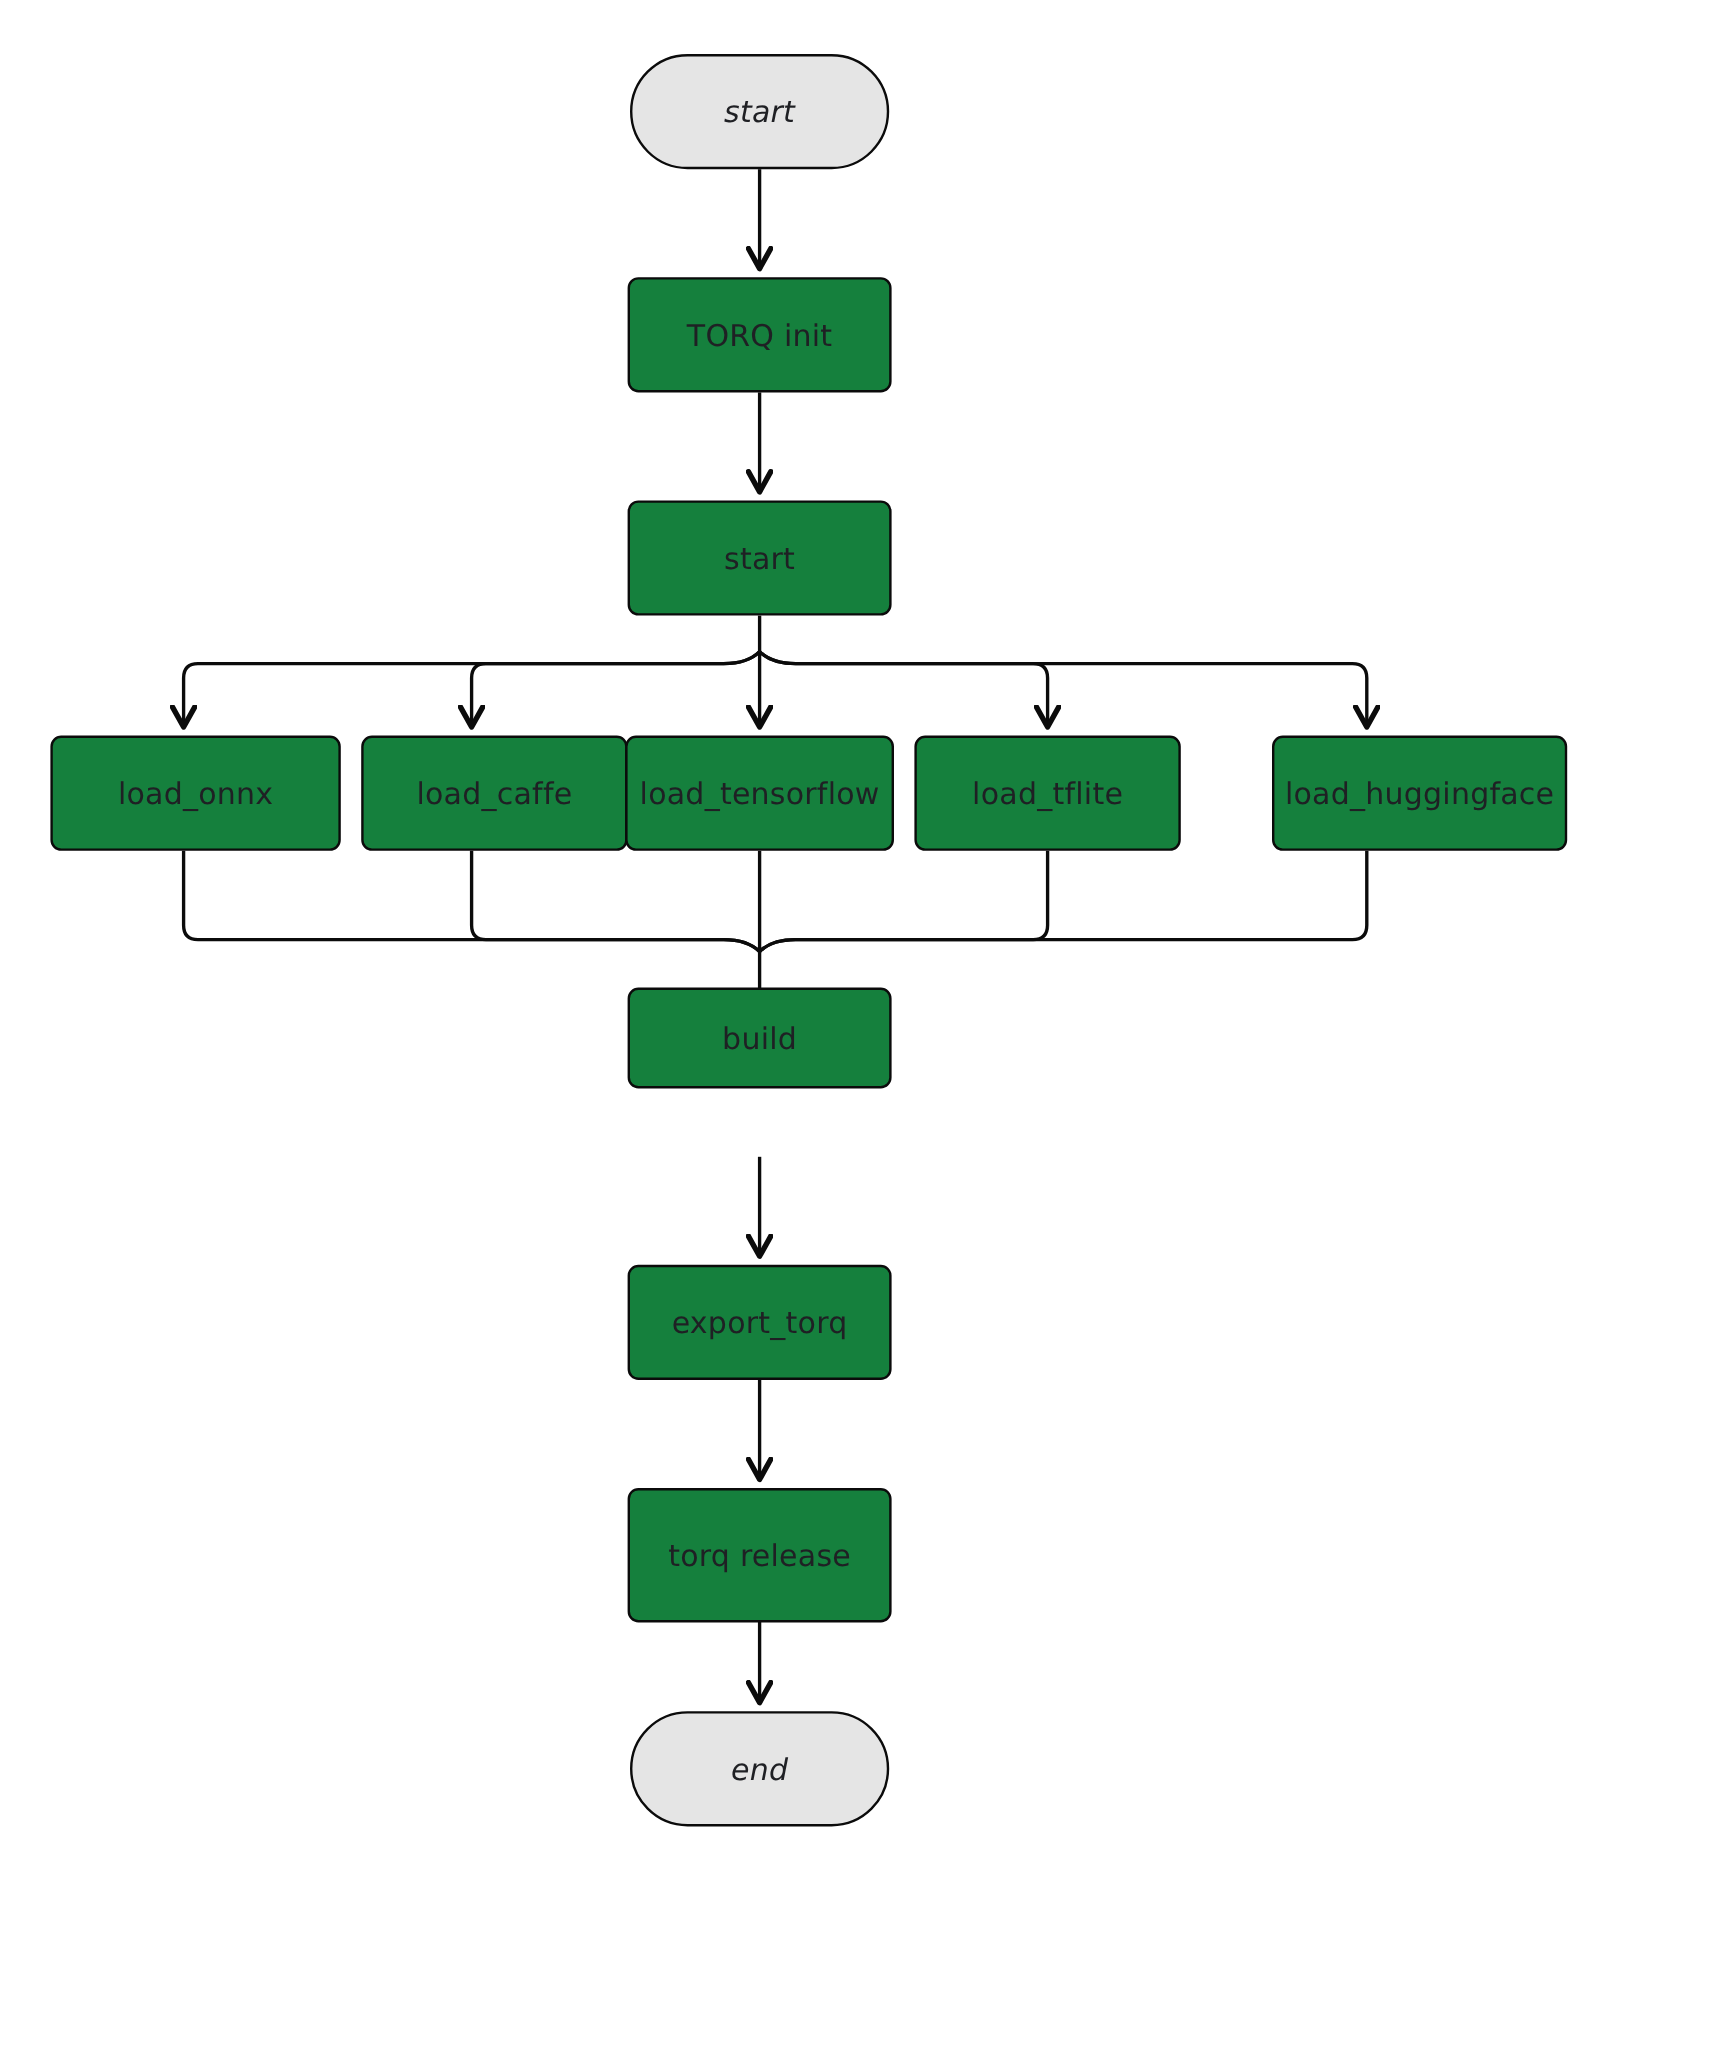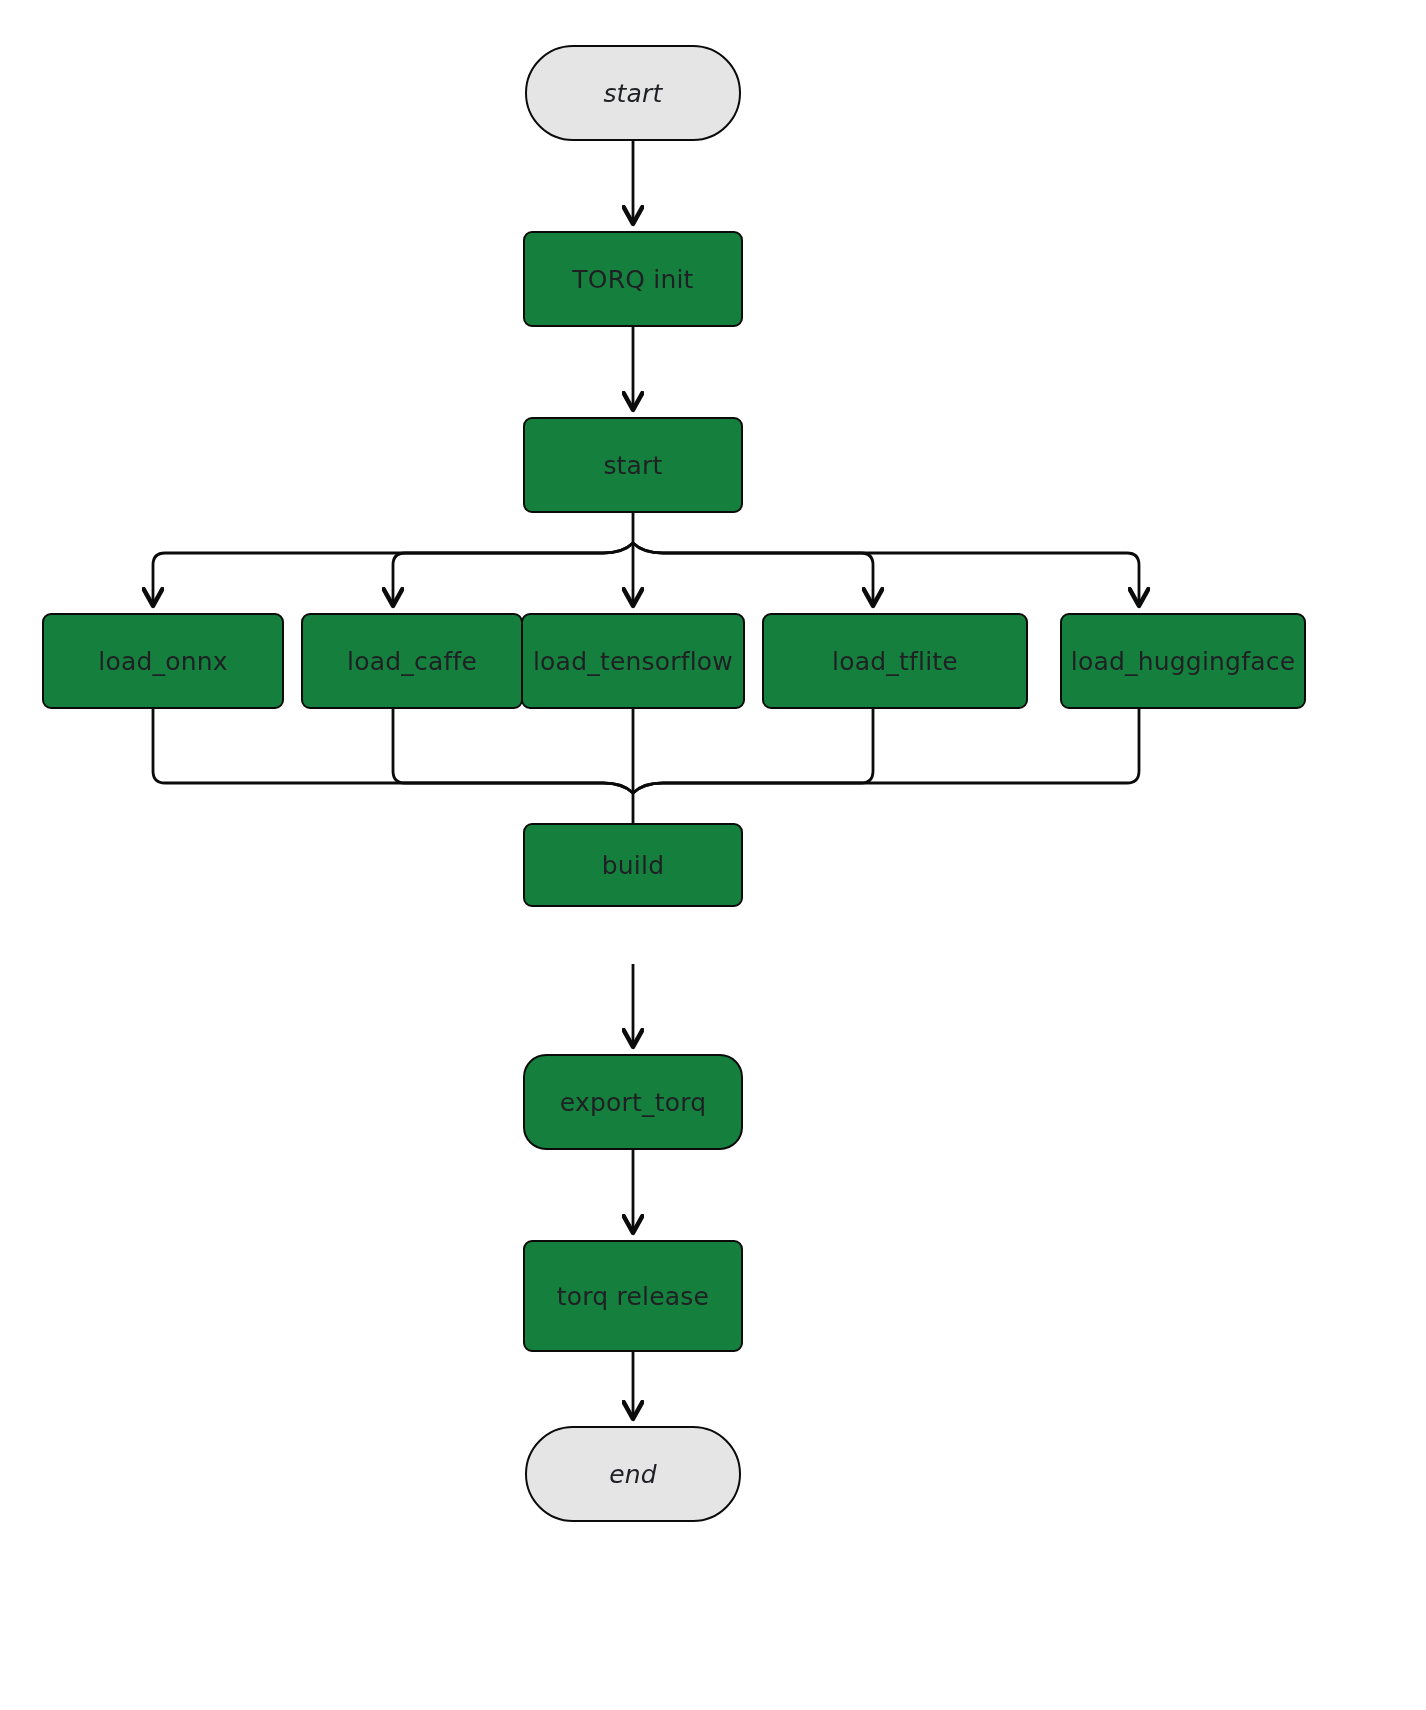--- a/index.html
+++ b/index.html
@@ -110,33 +110,33 @@
   </div>
 
   <div class="node process" style="left:282px; top:613px; width:222px; height:96px;margin-left:19px;">
     <span class="label">load_caffe</span>
   </div>
 
   <div class="node process" style="left:521px; top:613px; width:224px; height:96px;align-items:center;">
     <span class="label">load_tensorflow</span>
   </div>
 
-  <div class="node process" style="left:762px; top:613px; width:266px; height:96px;">
+  <div class="node process" style="left:762px; top:613px; width:222px; height:96px;">
     <span class="label">load_tflite</span>
   </div>
 
   <div class="node process" style="left:1016px; top:613px; width:246px; height:96px;margin-left:44px;">
     <span class="label">load_huggingface</span>
   </div>
 
   <div class="node process" style="left:523px; top:823px; width:220px; height:84px;">
     <span class="label">build</span>
   </div>
 
-  <div class="node process" style="left:523px; top:1054px; width:220px; height:96px;border-radius:23px;">
+  <div class="node process" style="left:523px; top:1054px; width:220px; height:96px;">
     <span class="label">export_torq</span>
   </div>
 
   <div class="node process" style="left:523px; top:1240px; width:220px; height:112px;">
     <span class="label">torq release</span>
   </div>
 
   <div class="node terminal" style="left:525px; top:1426px; width:216px; height:96px;">
     <span class="label">end</span>
   </div>

